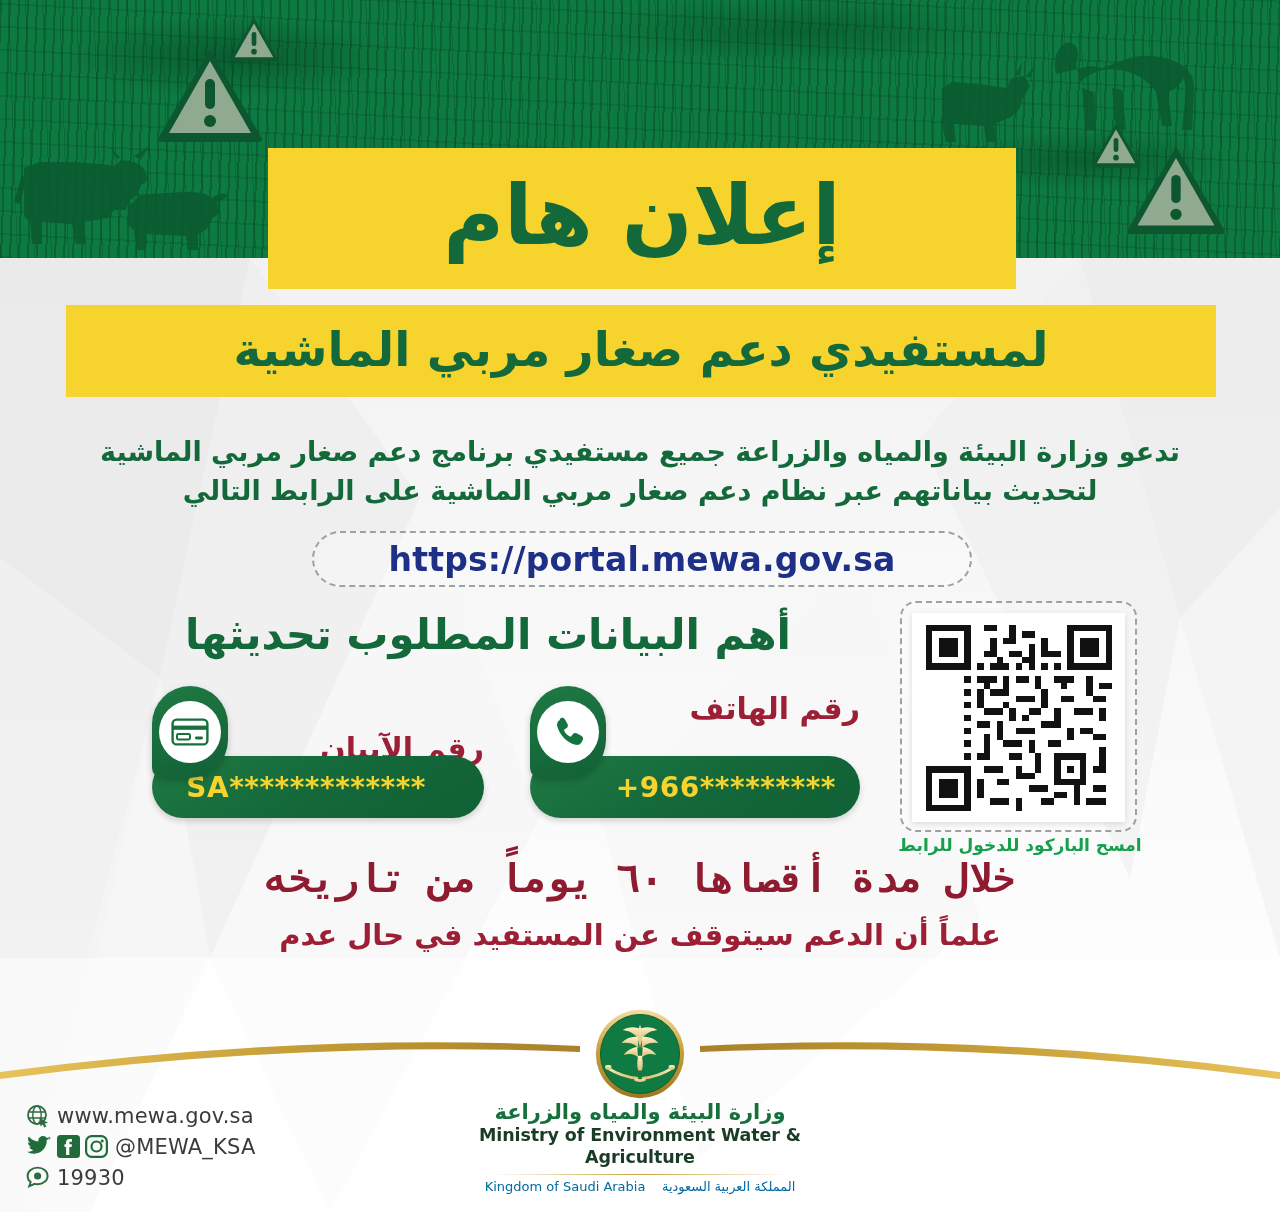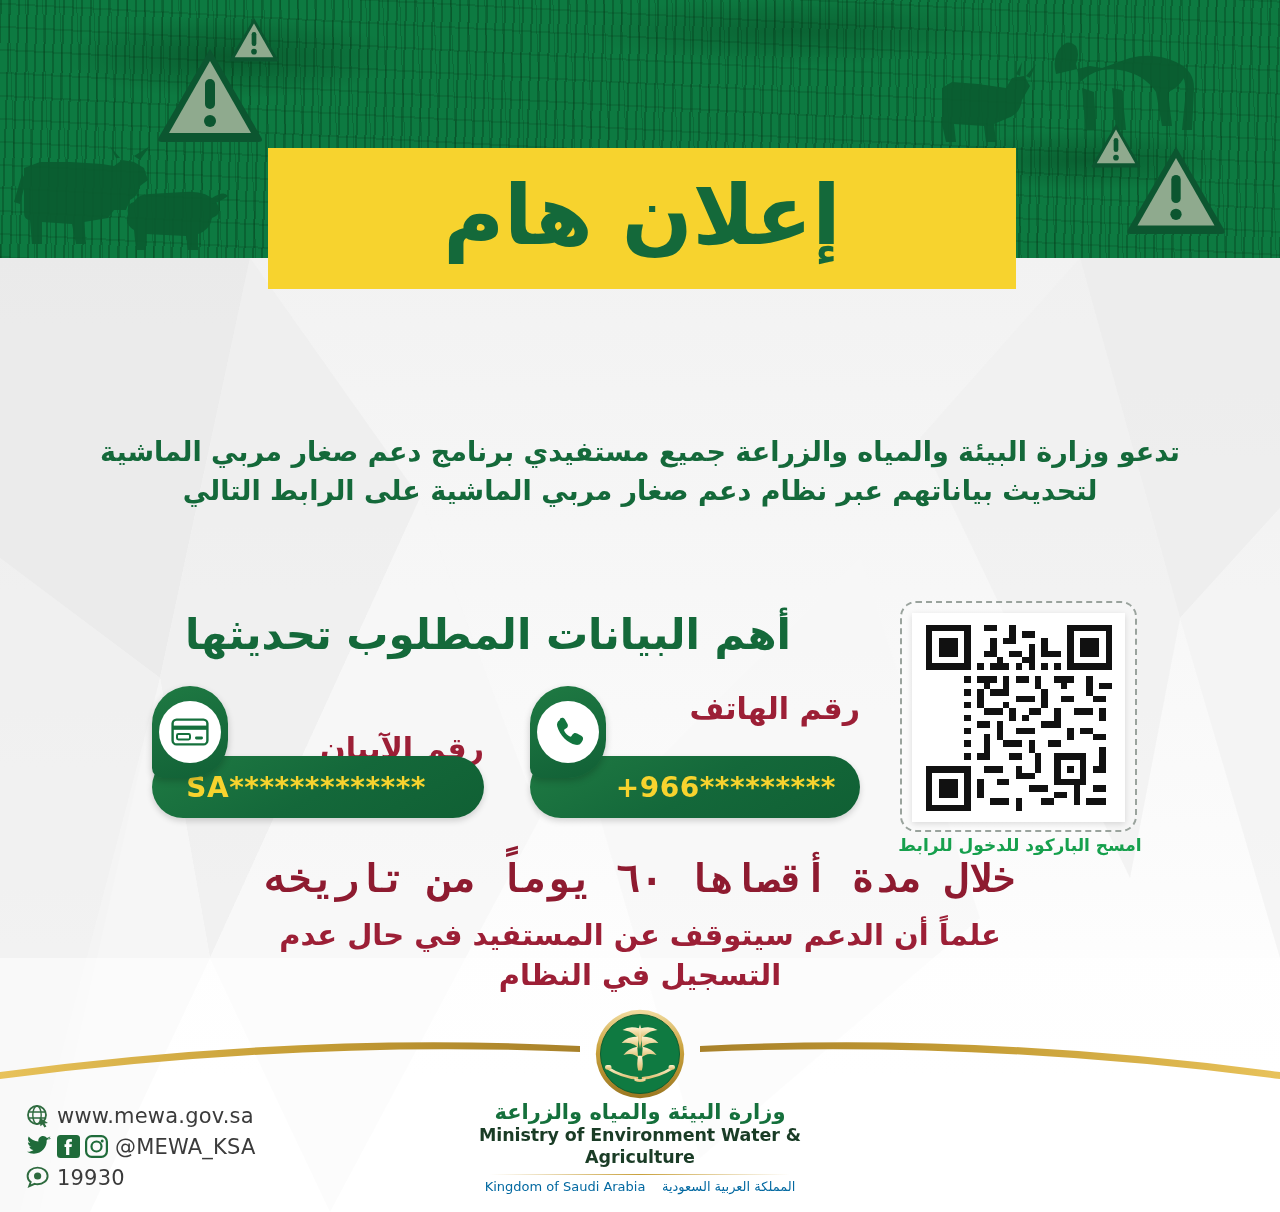--- a/index.html
+++ b/index.html
@@ -297,26 +297,32 @@
       <polygon points="1280,250 1180,360 1280,700" fill="#f2f2f2" opacity=".8"></polygon>
       <polygon points="600,560 860,300 980,660 700,900" fill="#f7f7f7" opacity=".75"></polygon>
       <rect x="0" y="700" width="1280" height="254" fill="#ffffff" opacity=".55"></rect>
     </svg>
   </div>
 
   <div class="title-banner">
     <span class="txt">إعلان هام</span>
   </div>
 
+  <div class="subtitle-banner">
+    <span class="txt">لمستفيدي دعم صغار مربي الماشية</span>
+  </div>
 
   <div class="body-copy">
     <p>تدعو وزارة البيئة والمياه والزراعة جميع مستفيدي برنامج دعم صغار مربي الماشية</p>
     <p>لتحديث بياناتهم عبر نظام دعم صغار مربي الماشية على الرابط التالي</p>
   </div>
 
+  <div class="url-pill">
+    <span class="txt">https://portal.mewa.gov.sa</span>
+  </div>
 
   <div class="section-head">
     <span class="txt">أهم البيانات المطلوب تحديثها</span>
   </div>
 
   <div class="card" id="card-iban">
     <div class="label">رقم الآيبان</div>
     <div class="pill">
       <span class="val">SA*************</span>
     </div>
@@ -460,21 +466,20 @@
             <rect x="12" y="12" width="1" height="1"></rect>
         </g>
       </svg>
     </div>
   </div>
   <div class="qr-caption">امسح الباركود للدخول للرابط</div>
 
   <div class="warn-strong">خلال مدة أقصاها ٦٠ يوماً من تاريخه</div>
   <div class="warn-body">
     <div>علماً أن الدعم سيتوقف عن المستفيد في حال عدم</div>
-    <div>التسجيل في النظام</div>
   </div>
 
   <svg class="swoosh" viewBox="0 0 1280 110" preserveAspectRatio="none">
     <defs>
       <linearGradient id="goldL" x1="0" y1="0" x2="1" y2="0">
         <stop offset="0" stop-color="#e8c25a"></stop>
           <stop offset="55%" stop-color="#c39b34"></stop>
         <stop offset="100%" stop-color="#a8812a"></stop>
       </linearGradient>
       <linearGradient id="goldR" x1="0" y1="0" x2="1" y2="0">

